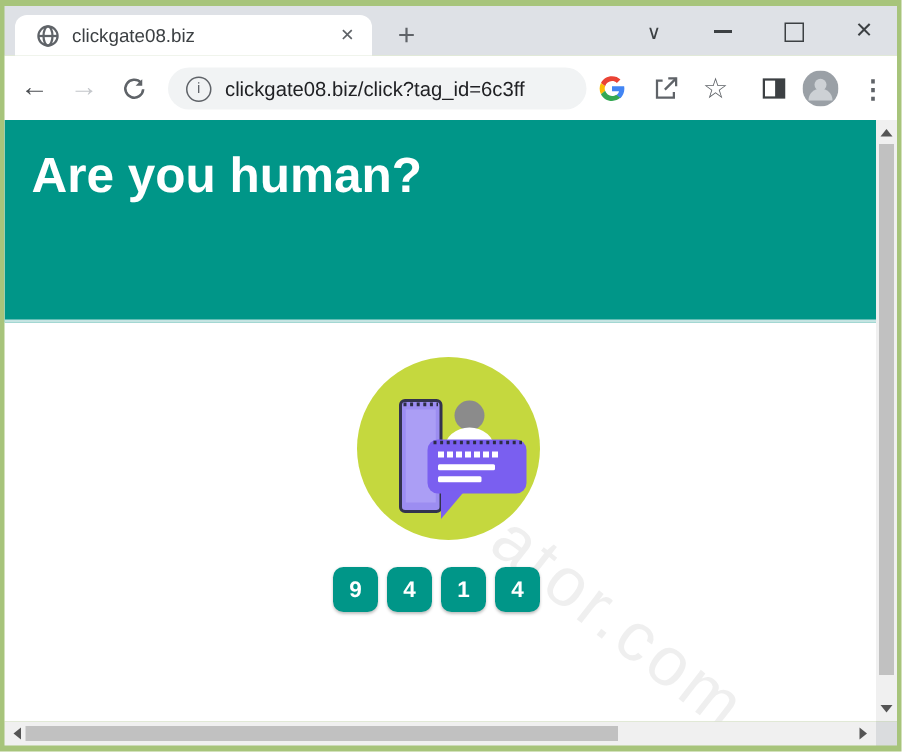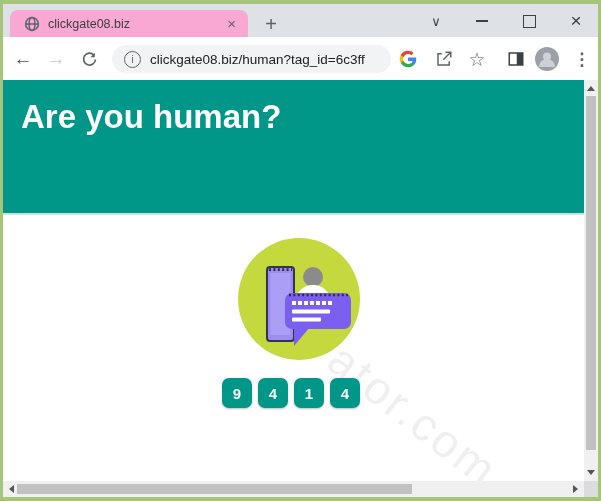--- a/index.html
+++ b/index.html
@@ -4,21 +4,21 @@
 <style>
   html,body{margin:0;padding:0;}
   #screen{
     position:relative;width:601px;height:501px;overflow:hidden;
     background:var(--window_border,#a7c47b);
     font-family:"Liberation Sans",sans-serif;
     -webkit-font-smoothing:antialiased;
   }
   
   .titlebar{position:absolute;left:3px;top:4px;width:595px;height:33px;background:#dee1e6;}
-  .tab{position:absolute;left:7px;top:6px;width:238px;height:27px;background:#f9a8d4;
+  .tab{position:absolute;left:7px;top:6px;width:238px;height:27px;background:#ffffff;
        border-radius:8px 8px 0 0;display:flex;align-items:center;padding:0 8px;box-sizing:border-box;}
   .tab .favicon{width:16px;height:16px;margin:0 8px 0 6px;flex:0 0 auto;}
   .tab-title{font-size:12.5px;color:#3c4043;flex:1;white-space:nowrap;overflow:hidden;}
   .tab-close{font-size:15px;color:#5f6368;padding:0 4px;cursor:default;line-height:1;}
   .newtab{position:absolute;left:255px;top:7px;width:26px;height:26px;display:flex;
           align-items:center;justify-content:center;font-size:20px;color:#5f6368;}
   .wc{position:absolute;top:5px;width:24px;height:24px;display:flex;align-items:center;
       justify-content:center;color:#3c4043;}
   .wc-chevron{left:421px;font-size:13px;}
   .wc-min{left:467px;}
@@ -108,21 +108,21 @@
     <div class="navbtn nav-back">←</div>
     <div class="navbtn nav-fwd">→</div>
     <div class="navbtn nav-reload">
       <svg width="17" height="17" viewBox="0 0 24 24">
         <path fill="none" stroke="#5f6368" stroke-width="2.4" d="M18.2 5.8A8.4 8.4 0 1 0 20.4 12"></path>
         <path fill="#5f6368" d="M19.5 2.5v6.2h-6.2z"></path>
       </svg>
     </div>
     <div class="urlbar">
       <i class="info-ic">i</i>
-      <span class="url-text">clickgate08.biz/human?tag_id=6c3ff</span>
+      <span class="url-text">clickgate08.biz/click?tag_id=6c3ff</span>
     </div>
     <div class="tool-ic ic-google">
       <svg width="18" height="18" viewBox="0 0 24 24">
         <path fill="#EA4335" d="M12 5.4c1.7 0 3.2.6 4.3 1.7l3.2-3.2C17.6 2.1 15 1 12 1 7.7 1 4 3.4 2.2 7l3.7 2.9C6.8 7.3 9.2 5.4 12 5.4z"></path>
         <path fill="#4285F4" d="M23 12.3c0-.8-.1-1.6-.2-2.3H12v4.5h6.2c-.3 1.4-1.1 2.6-2.3 3.4l3.6 2.8c2.1-2 3.5-4.9 3.5-8.4z"></path>
         <path fill="#FBBC05" d="M5.9 14.1c-.2-.7-.4-1.4-.4-2.1s.1-1.4.4-2.1L2.2 7C1.4 8.5 1 10.2 1 12s.4 3.5 1.2 5l3.7-2.9z"></path>
         <path fill="#34A853" d="M12 23c3 0 5.5-1 7.4-2.7l-3.6-2.8c-1 .7-2.3 1.1-3.8 1.1-2.8 0-5.2-1.9-6.1-4.5L2.2 17C4 20.6 7.7 23 12 23z"></path>
       </svg>
     </div>
     <div class="tool-ic ic-share">

